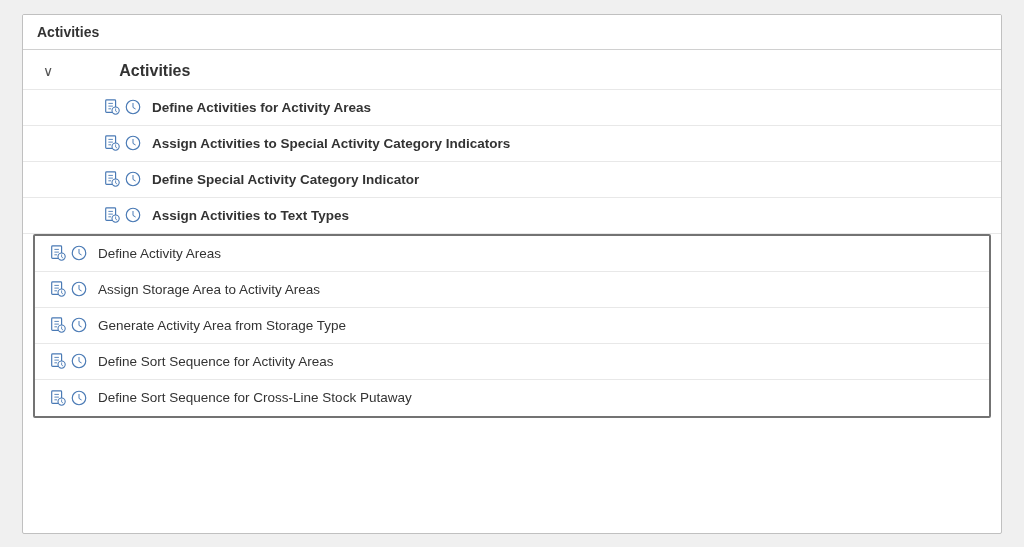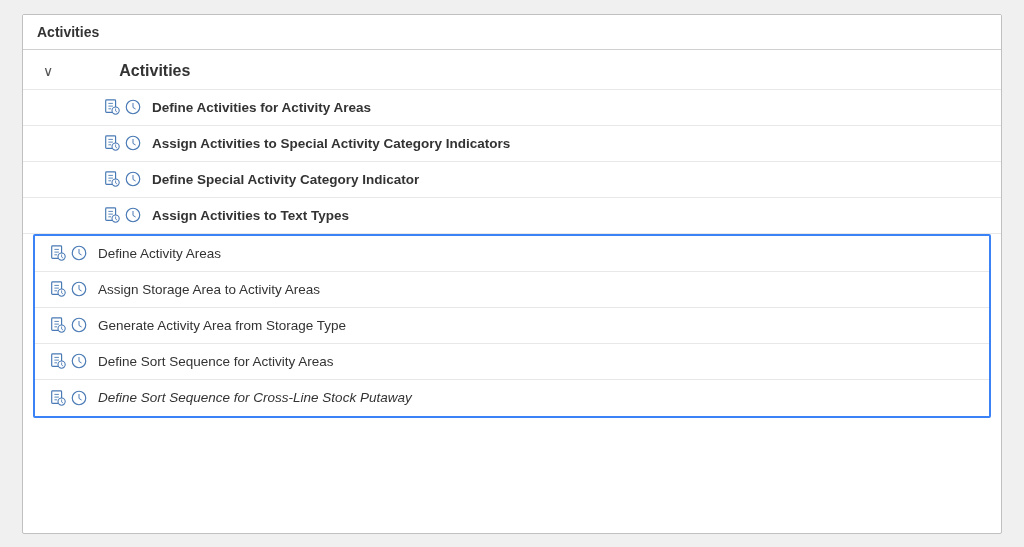--- a/index.html
+++ b/index.html
@@ -94,32 +94,31 @@
       height: 18px;
     }
 
     .icon-clock {
       display: inline-block;
       width: 18px;
       height: 18px;
     }
 
     .highlighted-group {
-      border: 2px solid #3b82f6;
+      border: 2px solid #737373;
       margin: 0 10px;
       border-radius: 2px;
     }
 
     .highlighted-group .tree-row {
       padding-left: 14px;
     }
 
     .highlighted-group .tree-row:last-child {
       border-bottom: none;
-      font-style: italic;
     }
 
     
     .activities-parent {
       padding-left: 20px;
       font-weight: bold;
       font-size: 16px;
       color: #333;
     }
   </style>

